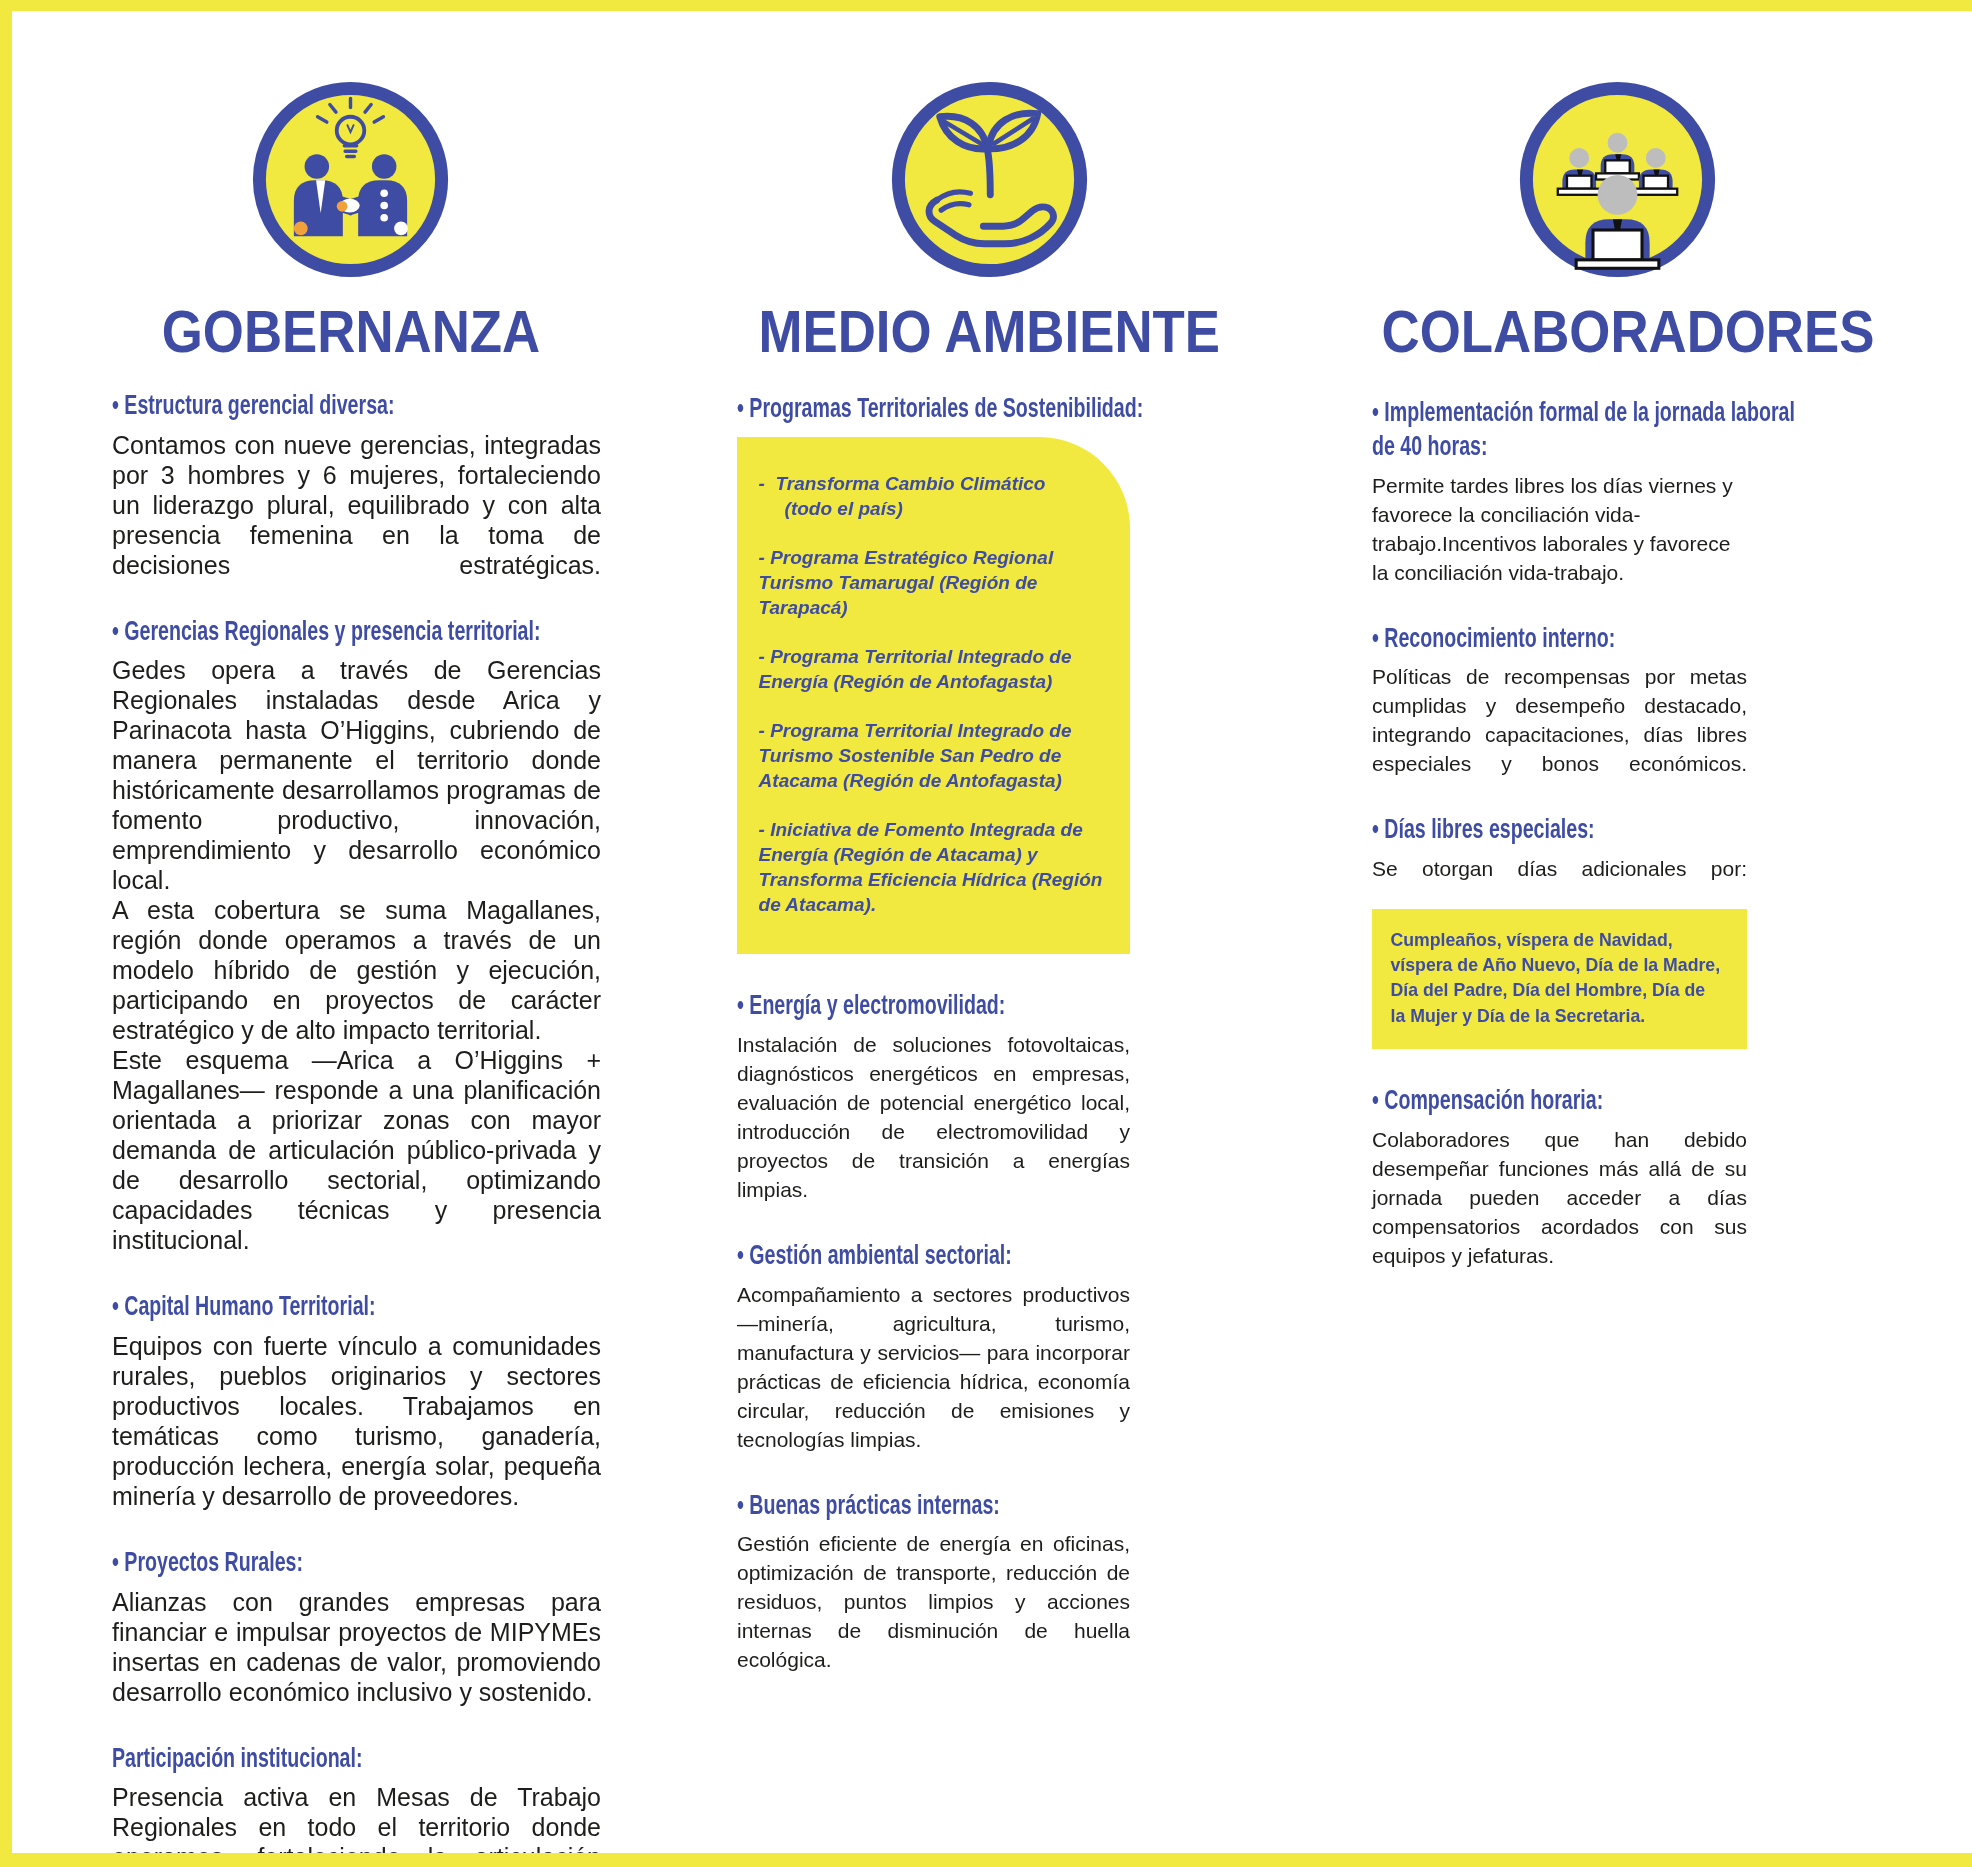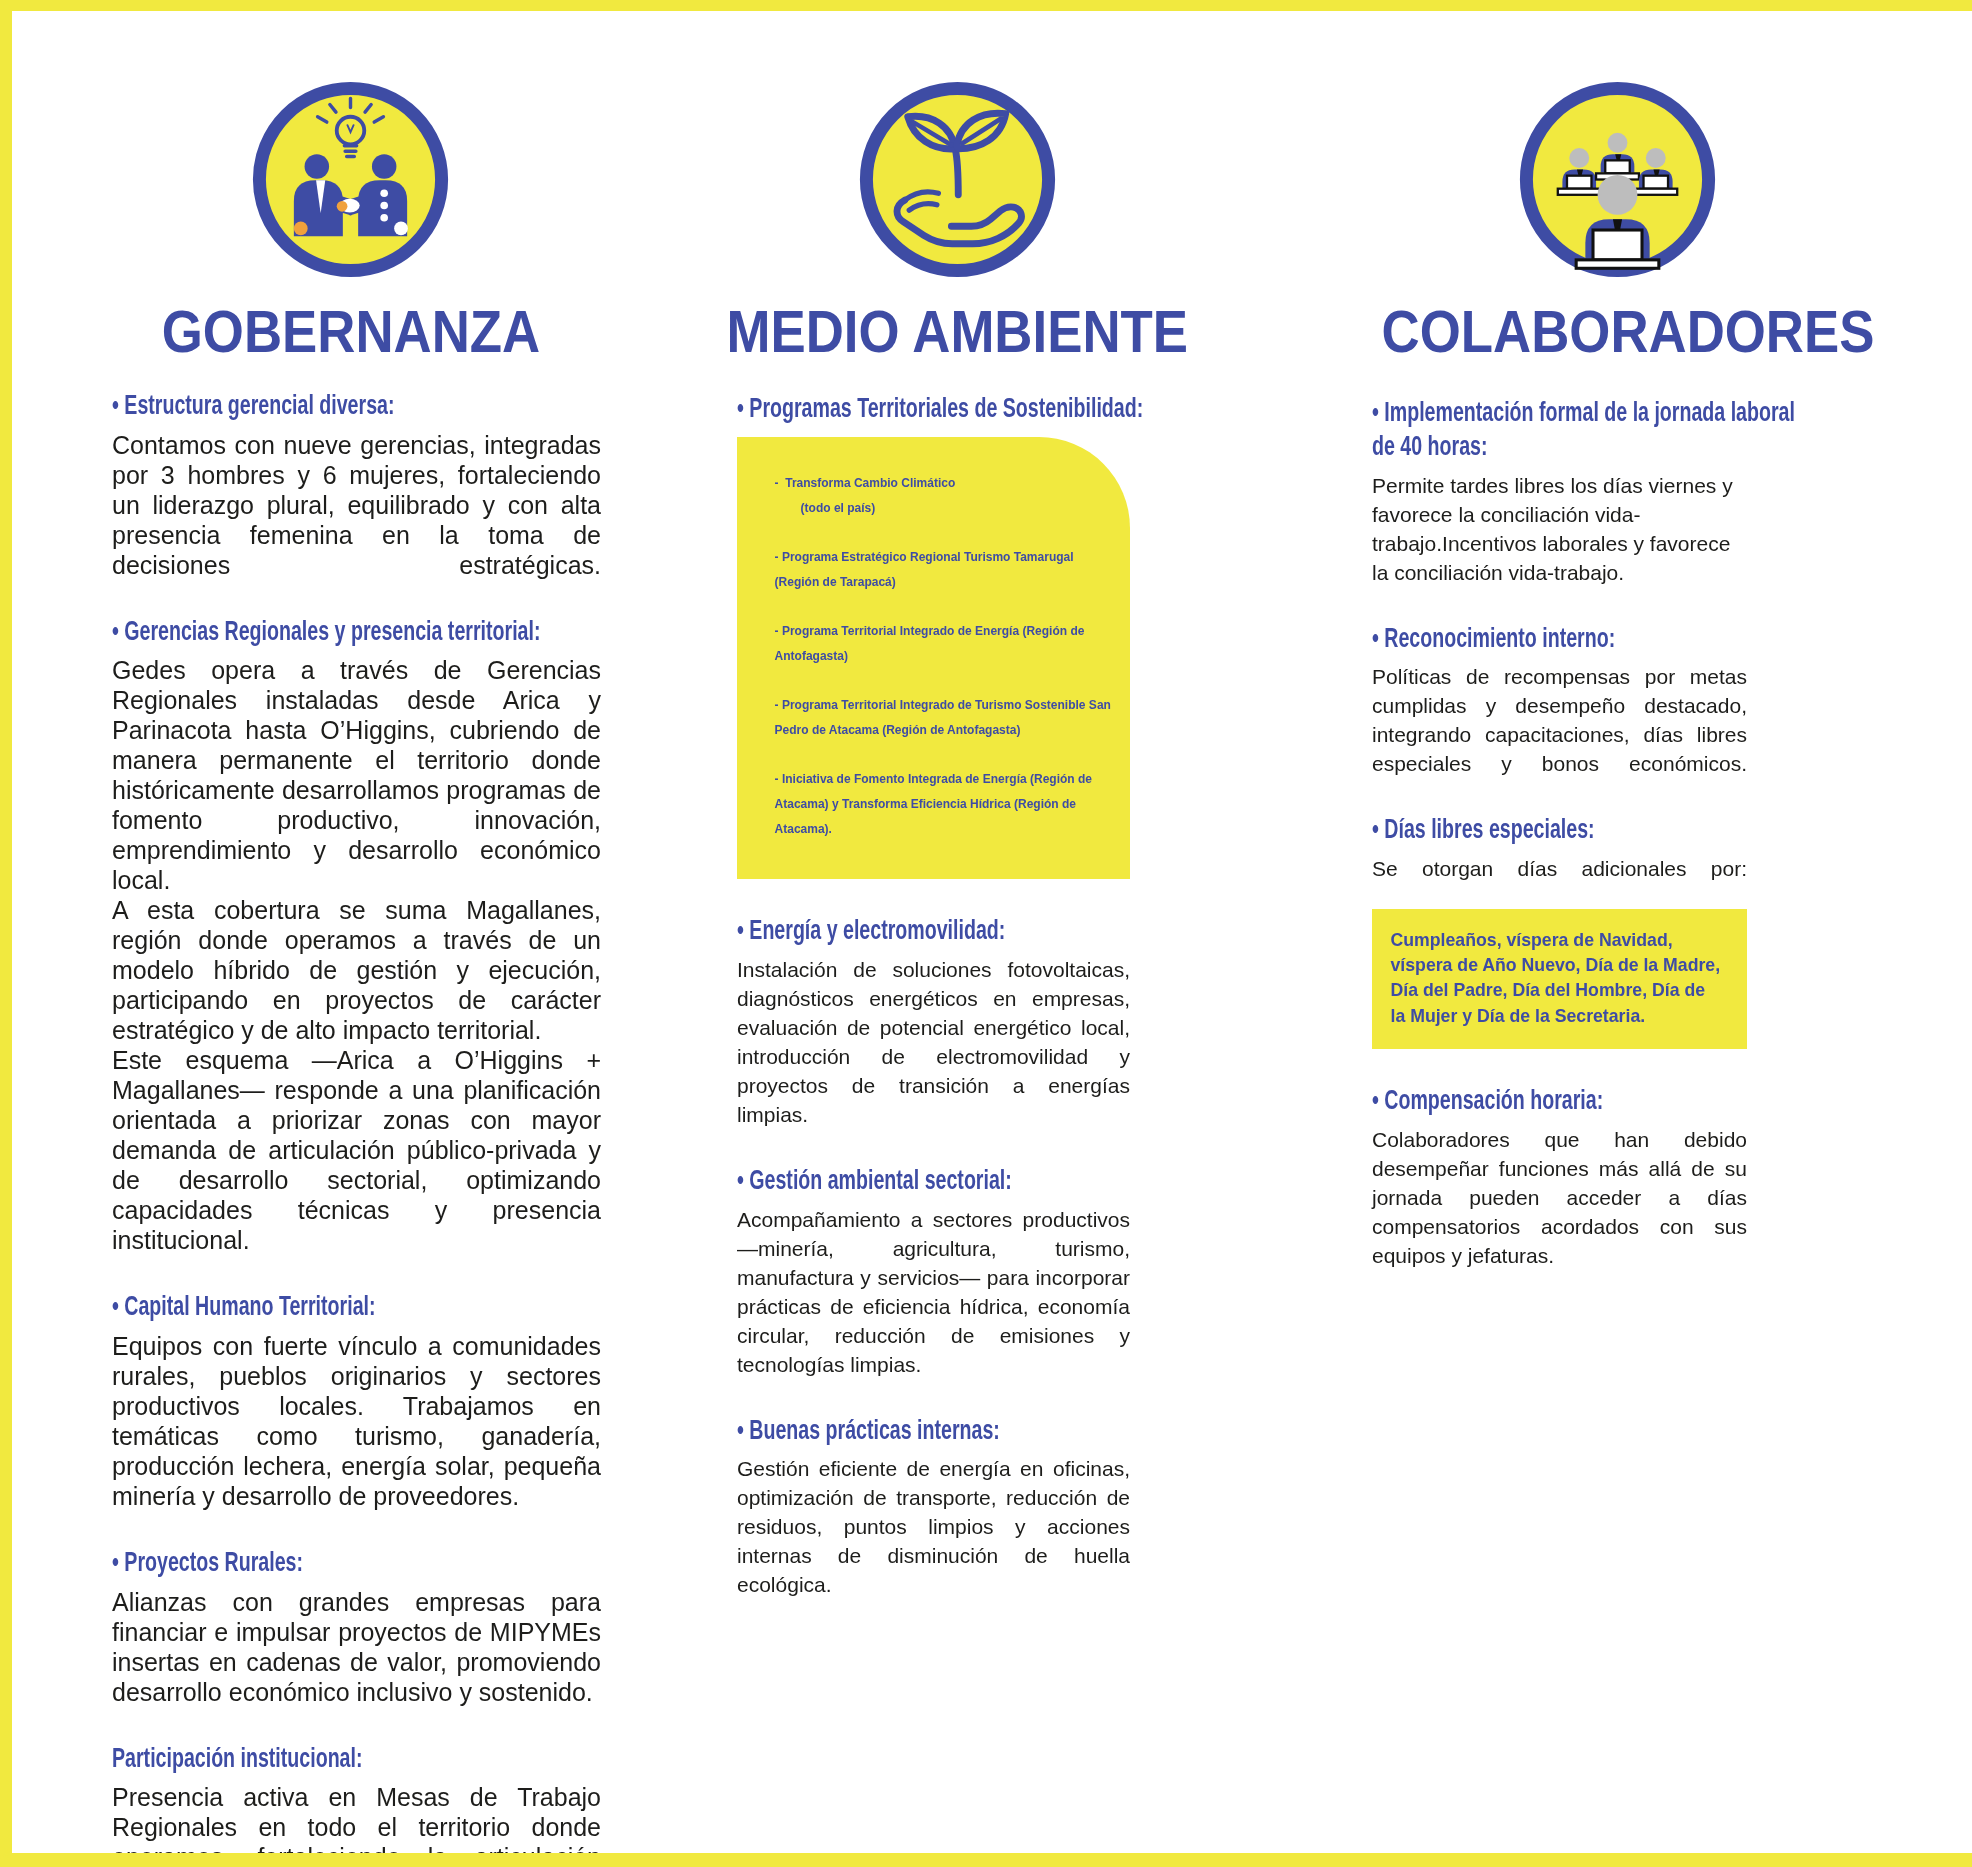--- a/index.html
+++ b/index.html
@@ -15,21 +15,21 @@
   #frame{
     position:absolute;left:0;top:0;right:0;bottom:0;
     border-style:solid;
     border-color:#F1E93F;
     border-width:11.6px 13px 15.4px 12.3px;
     pointer-events:none;
   }
   
   .col-header{position:absolute;top:80px;width:539px;text-align:center;}
   #header1{left:81px;}
-  #header2{left:688px;}
+  #header2{left:720px;}
   #header3{left:1348px;}
   .icon-wrap{display:inline-block;width:199px;height:199px;}
   .col-title{margin:18.5px 0 0 0;font-size:60px;line-height:62px;color:#3E4CA4;font-weight:bold;}
   .t-in{display:inline-block;transform:scaleX(0.88);transform-origin:center top;white-space:nowrap;}
   
   .col{position:absolute;color:#1D1D1B;}
   #col1{left:112px;top:388px;width:489px;}
   #col2{left:737px;top:391px;width:393px;}
   #col3{left:1372px;top:395px;width:375px;}
   .sec-h{color:#3E4CA4;font-weight:bold;font-size:28px;line-height:34px;margin:34px 0 7.7px 0;}
@@ -45,24 +45,24 @@
   
   .program-box{
     background:#F1E93F;
     border-top-right-radius:91px;
     margin:12.3px 0 7.7px 0;
     padding:34px 18.5px 37px 21.6px;
     box-sizing:border-box;
     width:393px;
   }
   .program-item{
-    color:#3E4CA4;font-weight:bold;
-    font-size:12px;line-height:25px;
+    color:#3E4CA4;font-weight:bold;font-style:italic;
+    font-size:19px;line-height:25px;
     white-space:pre-line;
-    margin:0 0 24px 16px;
+    margin:0 0 24px 0;
   }
   .program-item:last-child{margin-bottom:0;}
   .program-item.hang{white-space:pre-wrap;padding-left:26px;text-indent:-26px;}
   
   .highlight-box{
     background:#F1E93F;
     margin:26px 0 26px 0;
     padding:18.5px 18.5px 20px 18.5px;
   }
   .highlight-text{

